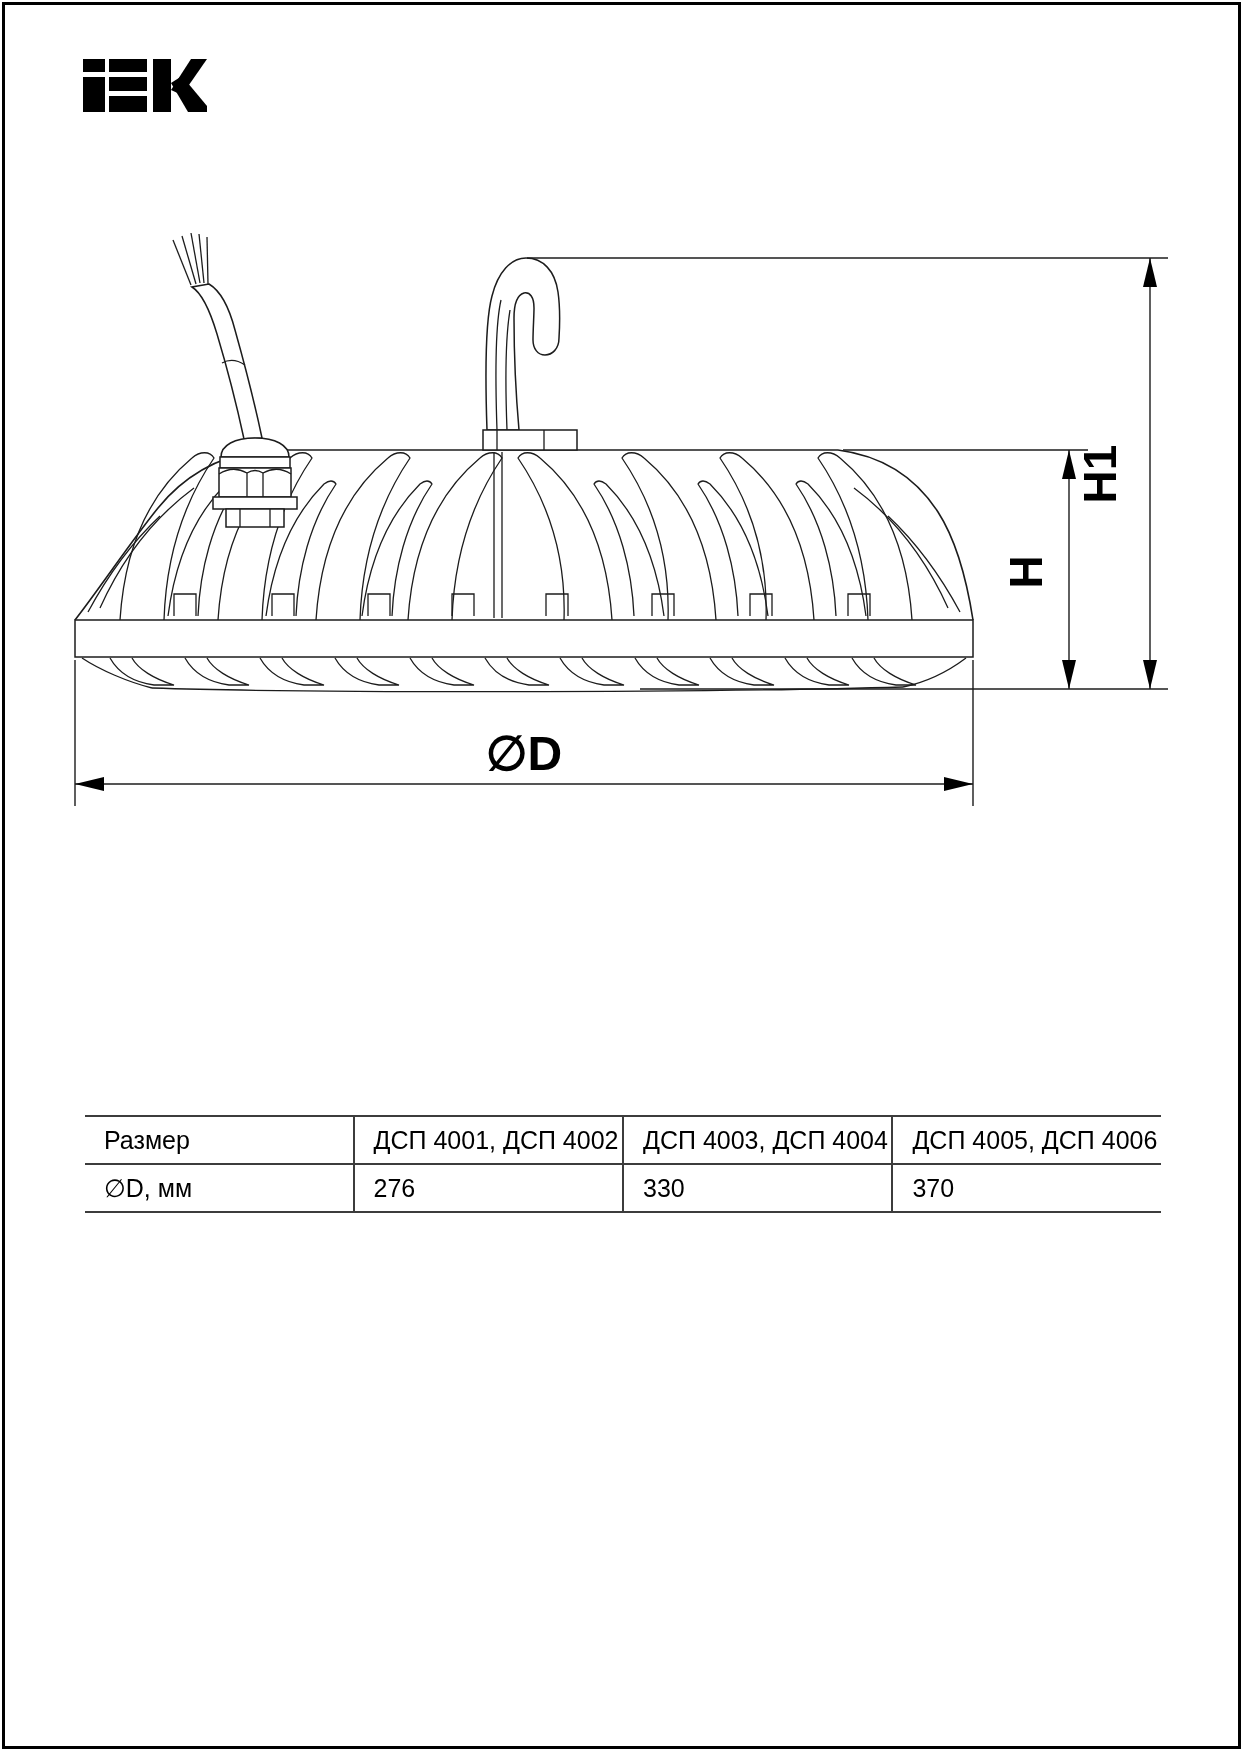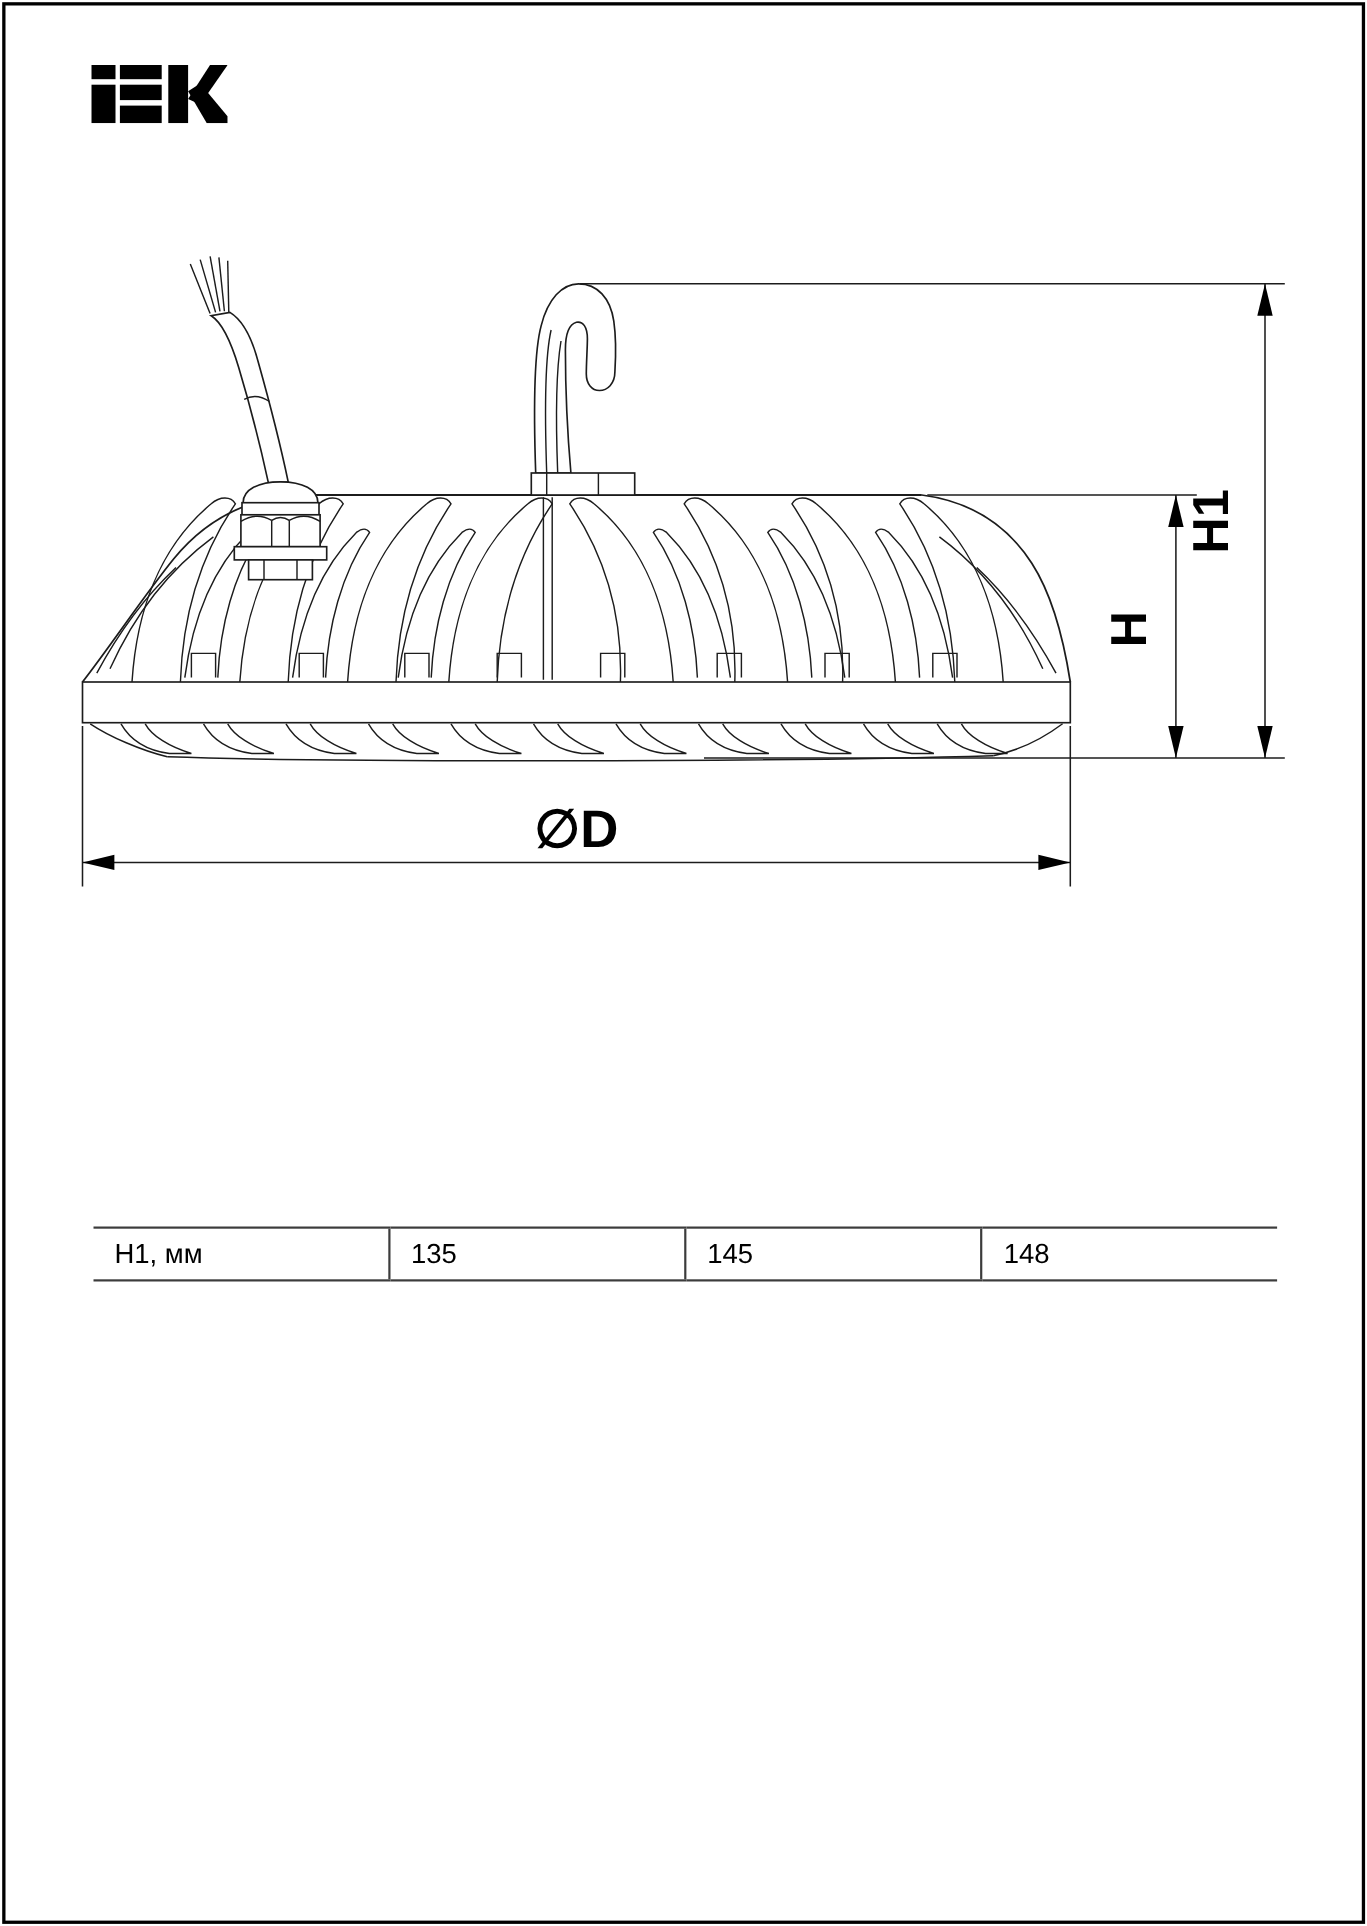--- a/index.html
+++ b/index.html
@@ -179,20 +179,26 @@
       <polygon class="arr" points="1150,258 1143,287 1157,287"></polygon>
       <polygon class="arr" points="1150,689 1143,660 1157,660"></polygon>
       <text class="dimtxt" transform="translate(1116 474) rotate(-90)" text-anchor="middle" font-size="46">H1</text>
     </g>
   </svg>
 
 
   <table class="dims">
     <tbody>
       <tr>
-        <td>H1, мм</td>
-        <td>135</td>
-        <td>145</td>
-        <td>148</td>
+        <td>Размер</td>
+        <td>ДСП 4001, ДСП 4002</td>
+        <td>ДСП 4003, ДСП 4004</td>
+        <td>ДСП 4005, ДСП 4006</td>
+      </tr>
+      <tr>
+        <td>∅D, мм</td>
+        <td>276</td>
+        <td>330</td>
+        <td>370</td>
       </tr>
     </tbody>
   </table>
 </div>
 
 </body></html>

